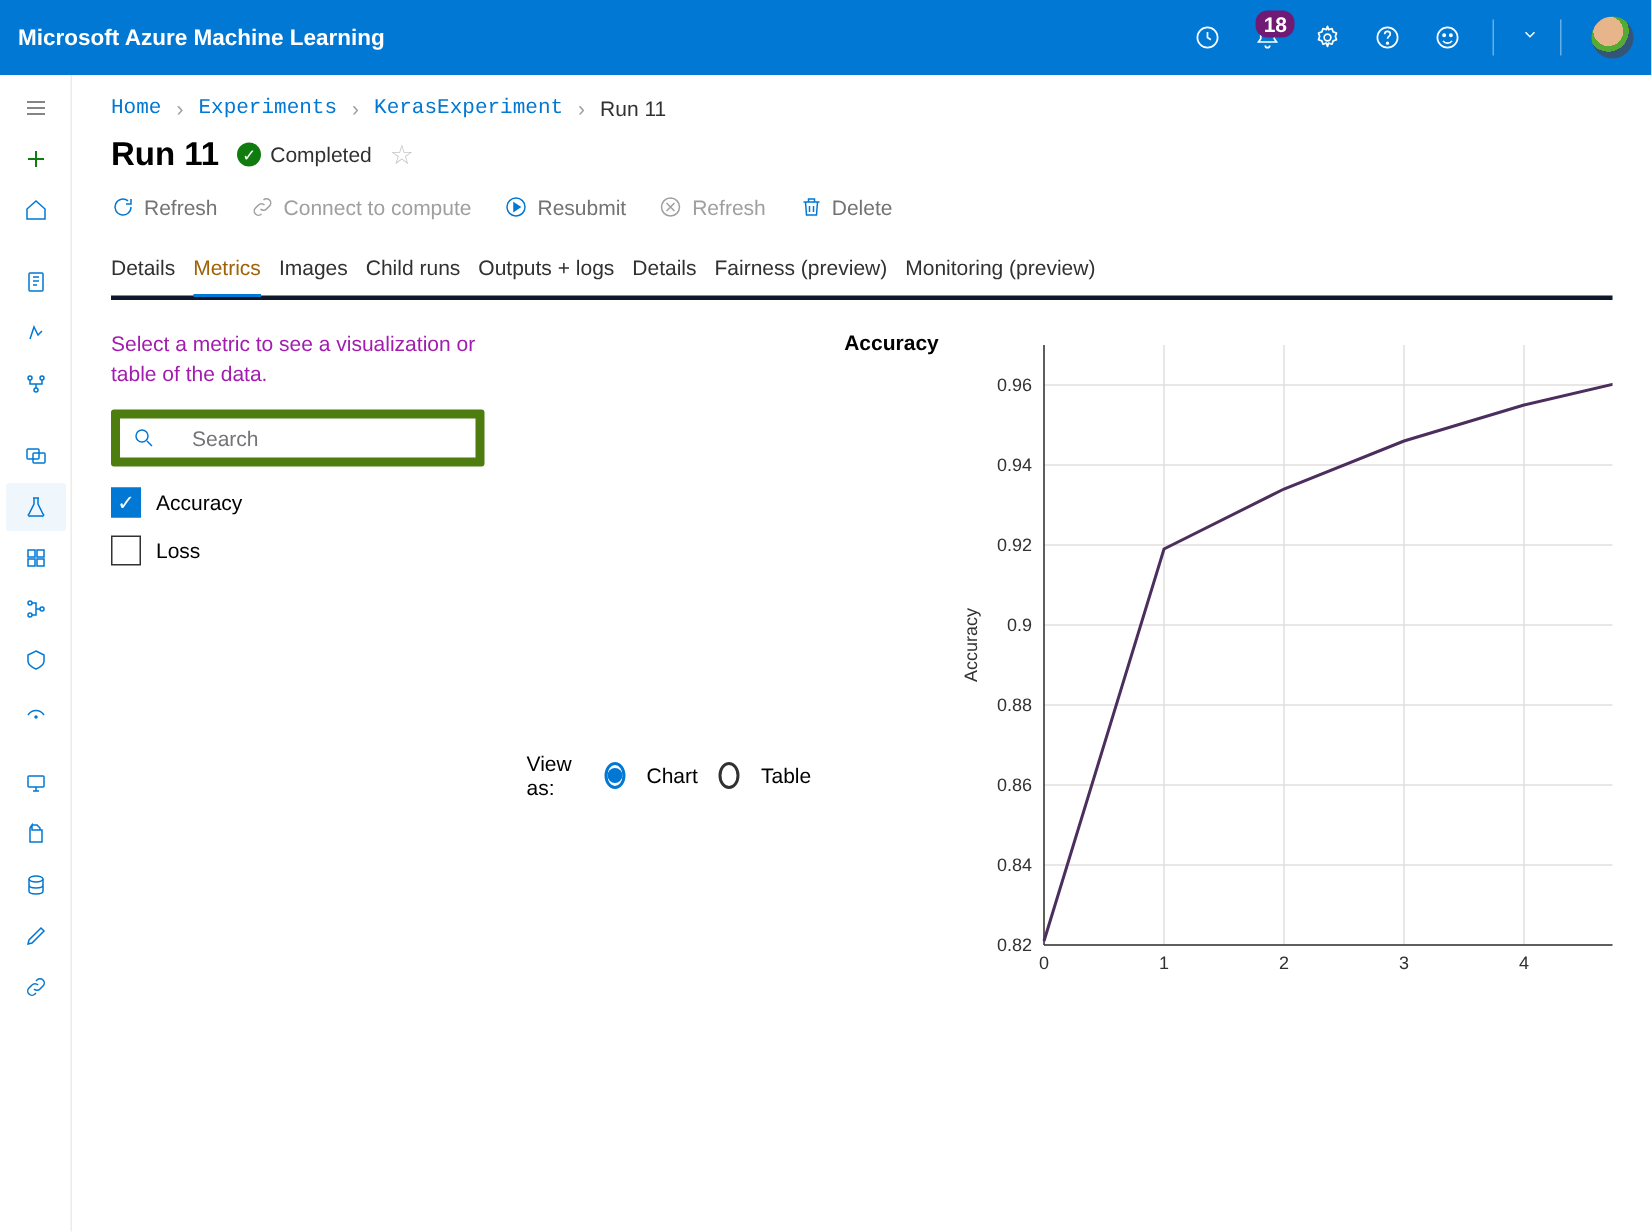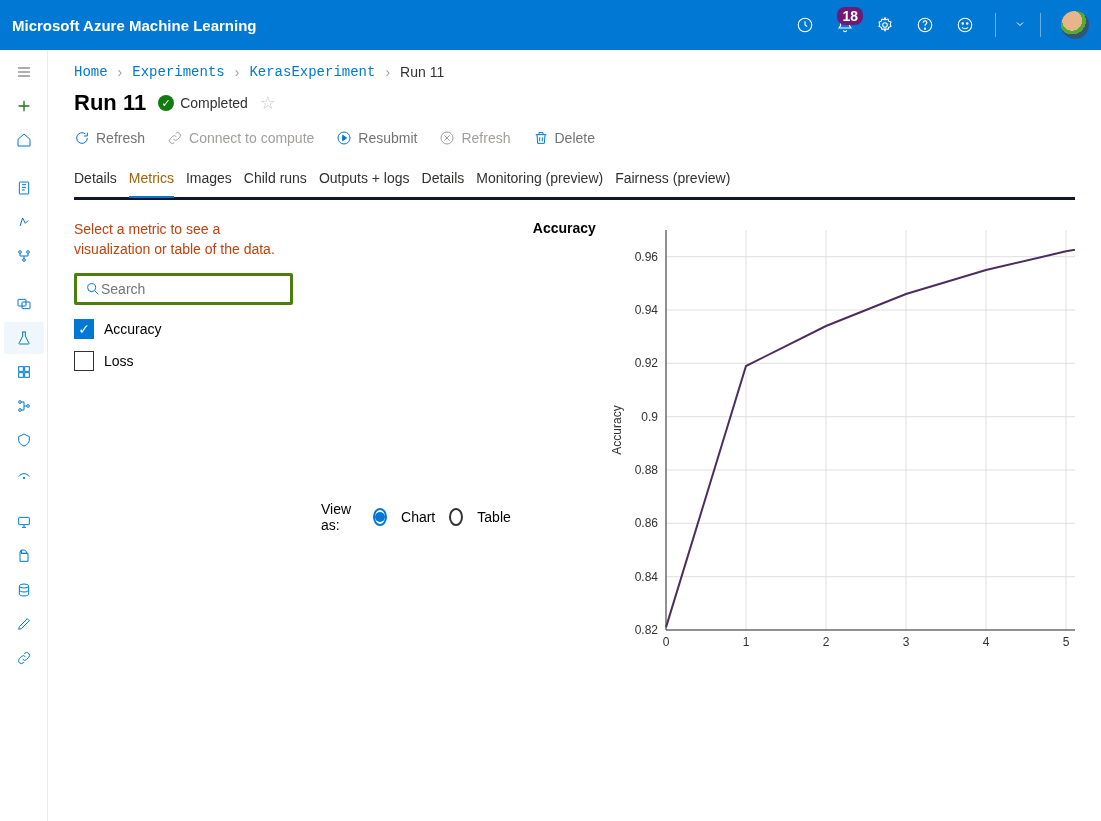--- a/index.html
+++ b/index.html
@@ -39,22 +39,22 @@
 .action { display: flex; align-items: center; gap: 6px; color: #323130; cursor: pointer; }
 .action.disabled { color: #a19f9d; cursor: default; }
 .action.primary { color: #737373; }
 
 .tabs { display: flex; gap: 12px; border-bottom: 3px solid #0f172a; font-size: 14px; margin-bottom: 20px; }
 .tab { padding: 6px 0 10px 0; cursor: pointer; color: #323130; }
 .tab.active { color: #a16207; border-bottom: 2px solid #0078d4; margin-bottom: -1px; font-weight: 400; }
 
 .content { display: flex; gap: 28px; flex: 1; overflow: hidden; }
 .metrics-panel { width: 282px; }
-.metrics-help { font-size: 14px; color: #c2410c; margin-bottom: 14px; line-height: 1.4; }
-.search-box { display: flex; align-items: center; border: 3px solid #4d7c0f; border-radius: 2px; padding: 5px 8px; gap: 0; margin-bottom: 14px; }
+.metrics-help { font-size: 14px; color: #a21caf; margin-bottom: 14px; line-height: 1.4; }
+.search-box { display: flex; align-items: center; border: 6px solid #4d7c0f; border-radius: 2px; padding: 5px 8px; gap: 24px; margin-bottom: 14px; }
 .search-box input { border: none; outline: none; font-size: 14px; flex: 1; }
 .metric-row { display: flex; align-items: center; gap: 10px; font-size: 14px; margin-bottom: 12px; cursor: pointer; }
 .checkbox { width: 20px; height: 20px; border: 1px solid #323130; display: flex; align-items: center; justify-content: center; }
 .checkbox.checked { background: #0078d4; border-color: #0078d4; color: #fff; }
 
 .chart-area { flex: 1; display: flex; flex-direction: row; position: relative; }
 .view-as { display: flex; align-items: center; gap: 14px; font-size: 14px; margin-bottom: 18px; }
 .radio { width: 18px; height: 18px; border: 2px solid #323130; border-radius: 50%; display: flex; align-items: center; justify-content: center; cursor: pointer; }
 .radio.selected { border-color: #0078d4; }
 .radio.selected::after { content: ""; width: 10px; height: 10px; background: #0078d4; border-radius: 50%; }
@@ -277,22 +277,22 @@
       </div>
     </div>
 
     <div class="tabs">
       <div class="tab">Details</div>
       <div class="tab active">Metrics</div>
       <div class="tab">Images</div>
       <div class="tab">Child runs</div>
       <div class="tab">Outputs + logs</div>
       <div class="tab">Details</div>
+      <div class="tab">Fairness (preview)</div>
       <div class="tab">Monitoring (preview)</div>
-      <div class="tab">Fairness (preview)</div>
     </div>
 
     <div class="content">
       <div class="metrics-panel">
         <div class="metrics-help">Select a metric to see a visualization or table of the data.</div>
         <div class="search-box">
           <svg width="16" height="16" viewBox="0 0 24 24" fill="none" stroke="#0078d4" stroke-width="1.5">
               <circle cx="10" cy="10" r="6"></circle>
               <path d="M20 20l-5-5"></path>
             </svg>

